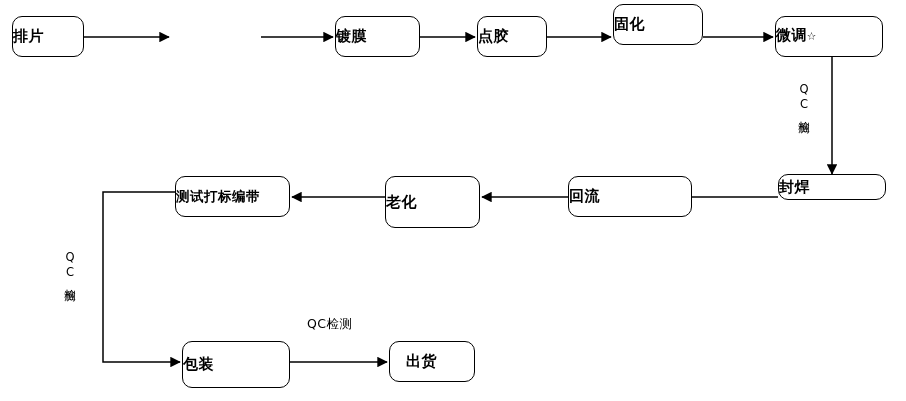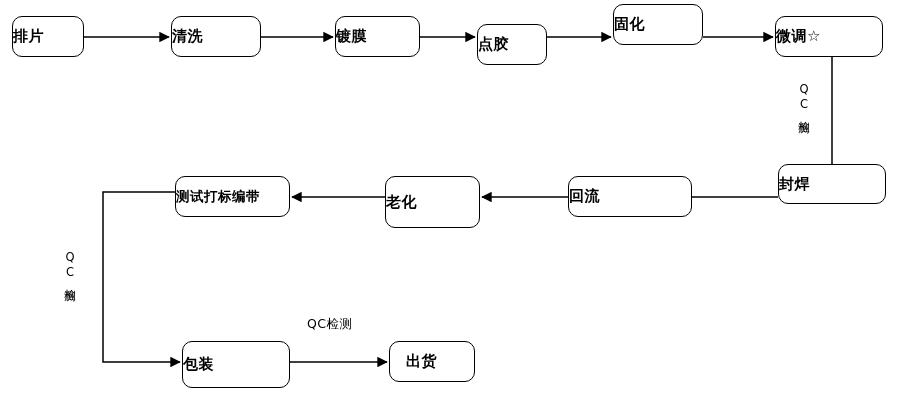--- a/index.html
+++ b/index.html
@@ -93,41 +93,38 @@
       <path d="M 175 192 L 103 192 L 103 362 L 180 362"></path>
 
       <line x1="290" y1="362" x2="387" y2="362"></line>
     </g>
   </svg>
 
   <div class="node" style="left:12px; top:16px; width:72px; height:41px;">
     <span class="node-label">排片</span>
   </div>
 
-  <div class="node" style="left:171px; top:16px; width:90px; height:41px;">
-    <span class="node-label">清洗</span>
-  </div>
 
   <div class="node" style="left:335px; top:16px; width:85px; height:41px;">
     <span class="node-label">镀膜</span>
   </div>
 
-  <div class="node" style="left:477px; top:24px; width:70px; height:41px;">
+  <div class="node" style="left:477px; top:16px; width:70px; height:41px;">
     <span class="node-label">点胶</span>
   </div>
 
   <div class="node" style="left:613px; top:4px; width:90px; height:41px;">
     <span class="node-label">固化</span>
   </div>
 
-  <div class="node" style="left:775px; top:16px; width:108px; height:41px;">
+  <div class="node" style="left:775px; top:16px; width:108px; height:41px;font-family:Liberation Mono, monospace;">
     <span class="node-label">微调☆</span>
   </div>
 
-  <div class="node" style="left:778px; top:164px; width:108px; height:40px;">
+  <div class="node" style="left:778px; top:174px; width:108px; height:26px;">
     <span class="node-label">封焊</span>
   </div>
 
   <div class="node" style="left:568px; top:176px; width:124px; height:41px;">
     <span class="node-label">回流</span>
   </div>
 
   <div class="node" style="left:385px; top:176px; width:95px; height:52px;">
     <span class="node-label">老化</span>
   </div>

